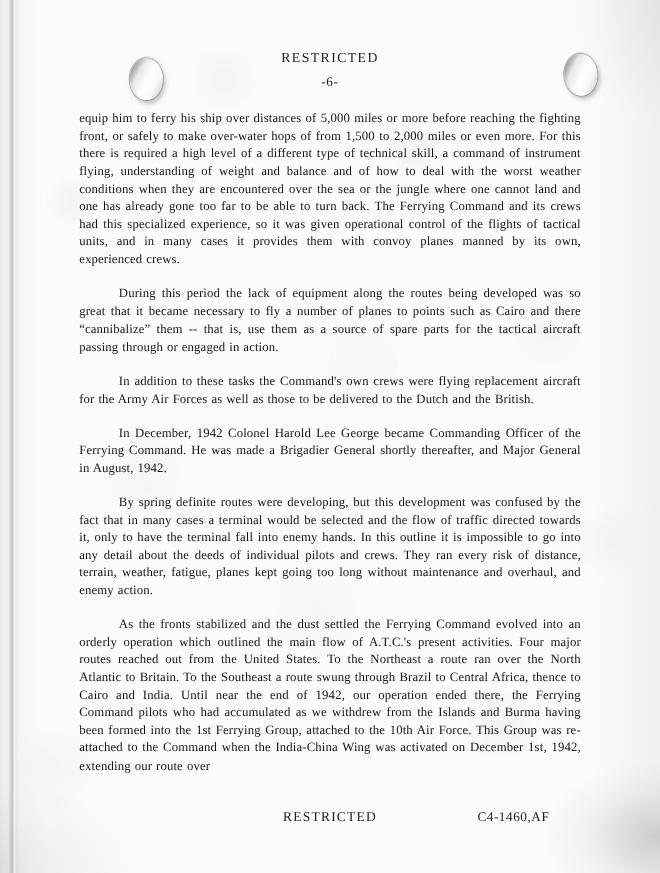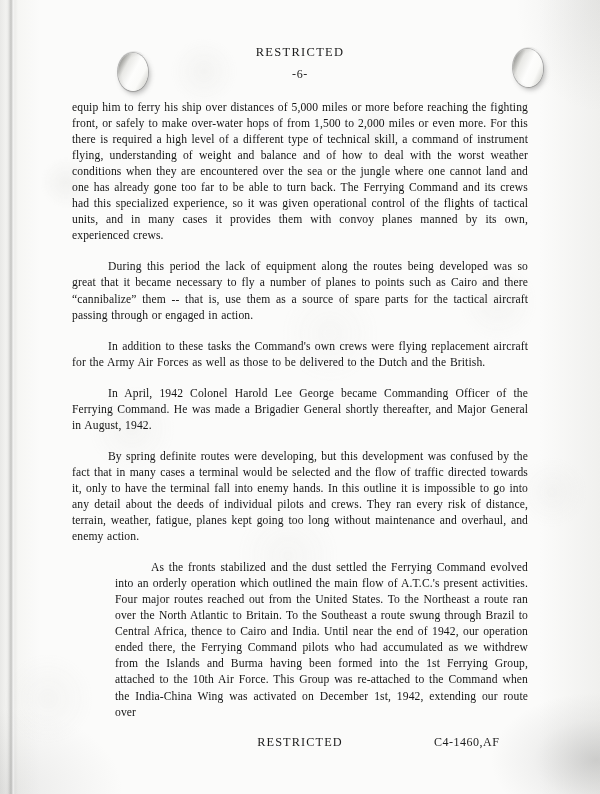--- a/index.html
+++ b/index.html
@@ -123,21 +123,21 @@
     color: #141414;
     letter-spacing: 0.12px;
     word-spacing: 0.6px;
   }
   #body-text p {
     margin: 0 0 15px 0;
     text-indent: 36px;
     font-family: Liberation Serif, serif;
   }
   #body-text p.no-indent { text-indent: 0; }
-  #body-text p:last-child { margin-bottom: 0; margin-left: 43px; }
+  #body-text p:last-child { margin-bottom: 0; }
 
   .footer {
     position: absolute;
     font-size: 12.3px;
     letter-spacing: 1.1px;
     color: #1b1b1b;
   }
   #ftr-restricted { left: 0; top: 735px; width: 600px; text-align: center; }
   #ftr-docnum {
     left: 434px; top: 735px;
@@ -168,21 +168,21 @@
   <div id="content">
 
     <div class="hdr inked" id="hdr-restricted">RESTRICTED</div>
 
     <div class="hdr inked" id="hdr-pageno">-6-</div>
 
     <div id="body-text" class="inked">
       <p class="no-indent">equip him to ferry his ship over distances of 5,000 miles or more before reaching the fighting front, or safely to make over-water hops of from 1,500 to 2,000 miles or even more.  For this there is required a high level of a different type of technical skill, a command of instrument flying, understanding of weight and balance and of how to deal with the worst weather conditions when they are encountered over the sea or the jungle where one cannot land and one has already gone too far to be able to turn back.  The Ferrying Command and its crews had this specialized experience, so it was given operational control of the flights of tactical units, and in many cases it provides them with convoy planes manned by its own, experienced crews.</p>
       <p>During this period the lack of equipment along  the routes being developed was so great that it became necessary to fly a number of planes to points such as Cairo and there “cannibalize” them -- that is, use them as a source of spare parts for the tactical aircraft passing through or  engaged in action.</p>
       <p>In addition to these tasks the Command's own crews were flying replacement aircraft for the Army Air Forces as well as those to be delivered to the Dutch and the British.</p>
-      <p>In April, 1942 Colonel Harold Lee George became Commanding Officer of the Ferrying Command.  He was made a Brigadier General shortly thereafter, and Major General in August, 1942.</p>
+      <p>In December, 1942 Colonel Harold Lee George became Commanding Officer of the Ferrying Command.  He was made a Brigadier General shortly thereafter, and Major General in August, 1942.</p>
       <p>By spring definite routes were developing, but this development was confused by the fact that in many cases a terminal would be selected and the flow of traffic directed towards it, only to have the terminal fall into enemy hands.  In this outline it is impossible  to go into any detail about the deeds of individual pilots and crews.  They ran every risk of distance, terrain, weather, fatigue, planes kept going too long without maintenance and overhaul, and enemy action.</p>
       <p>As the fronts stabilized and the dust settled the Ferrying Command evolved into an orderly operation which outlined the main flow of A.T.C.'s present activities.  Four major routes reached out from the United States.  To the Northeast a route ran over  the North Atlantic to Britain.  To the Southeast a route swung through Brazil to Central Africa, thence to Cairo and India.  Until near the end of 1942, our operation ended there, the Ferrying Command pilots who had accumulated as we withdrew from the Islands and Burma having been formed into the 1st Ferrying Group, attached to the 10th Air Force.  This Group was re-attached to the Command when the India-China Wing was activated on December 1st, 1942, extending our route over</p>
     </div>
 
     <div class="footer inked" id="ftr-restricted">RESTRICTED</div>
 
     <div class="footer inked" id="ftr-docnum">C4-1460,AF</div>
 
   </div>
 </div>

